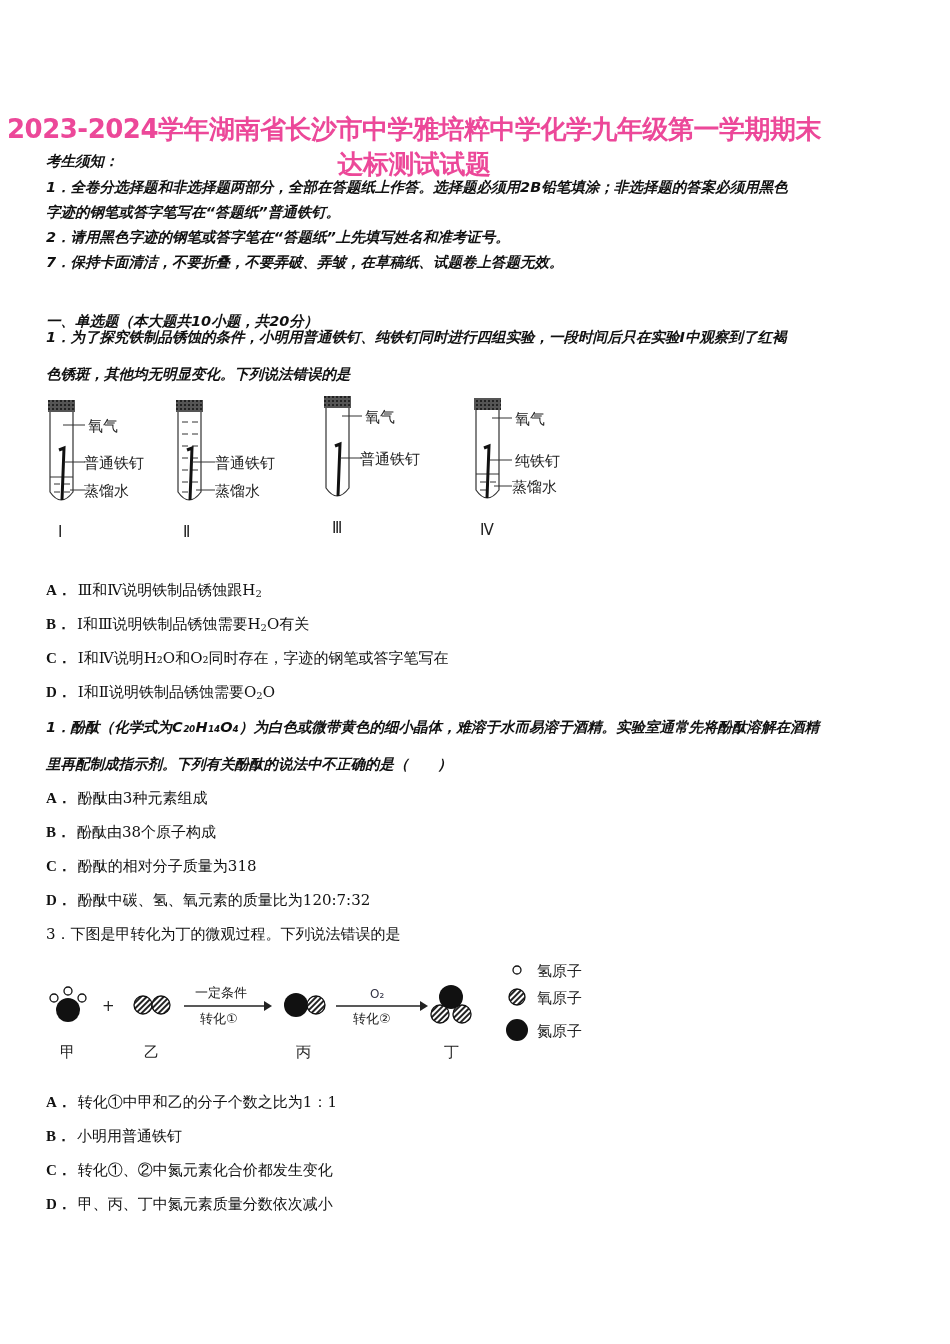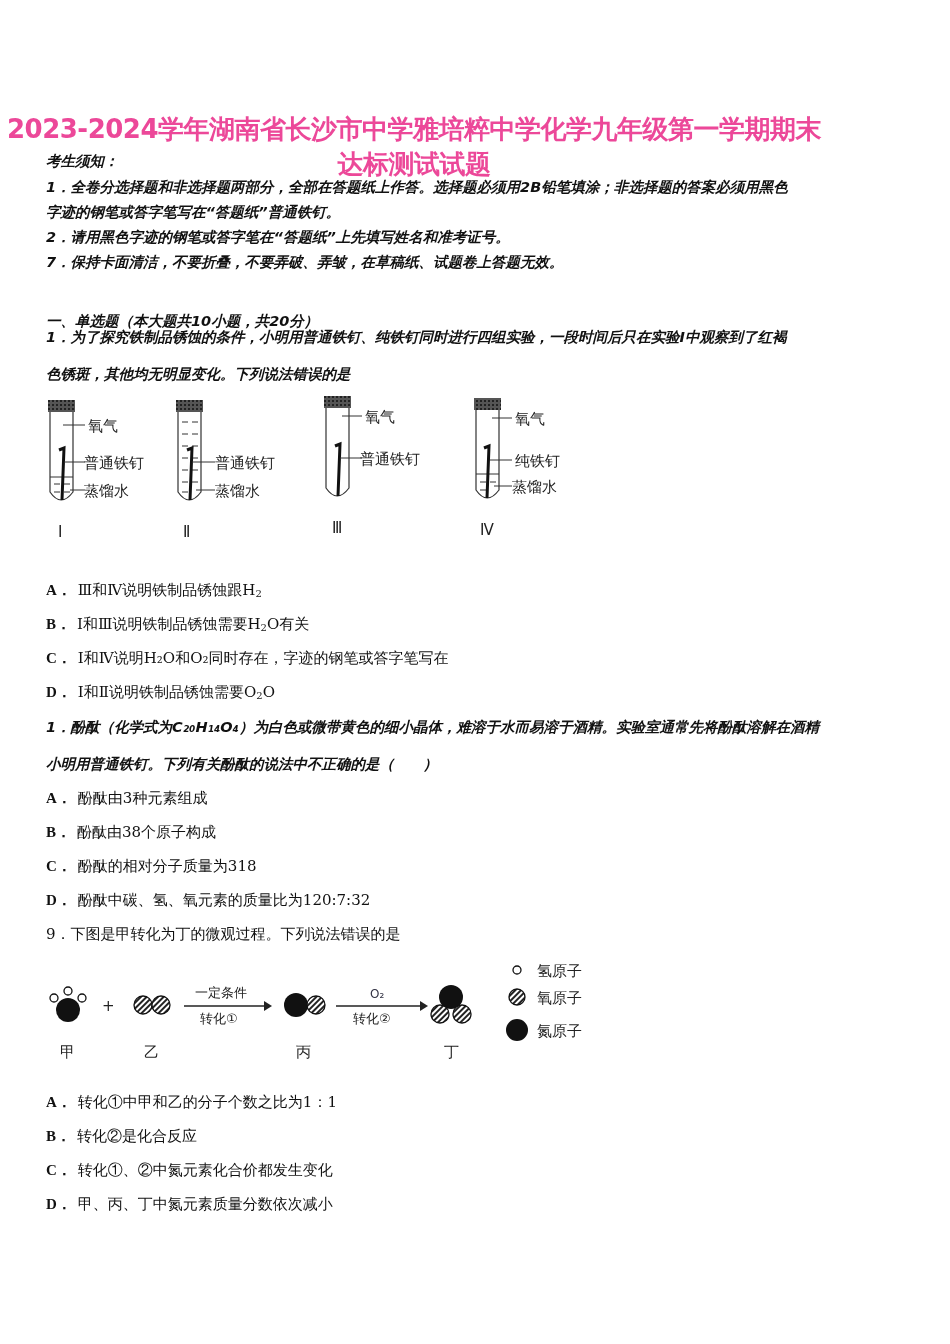--- a/index.html
+++ b/index.html
@@ -119,28 +119,28 @@
     </g>
   </svg>
 </div>
 
 <div class="line opt" style="top:581px"><b class="k">A．</b><span>Ⅲ和Ⅳ说明铁制品锈蚀跟H</span><sub>2</sub></div>
 <div class="line opt" style="top:615px"><b class="k">B．</b><span>Ⅰ和Ⅲ说明铁制品锈蚀需要H</span><sub>2</sub><span>O有关</span></div>
 <div class="line opt" style="top:649px"><b class="k">C．</b><span>Ⅰ和Ⅳ说明H₂O和O₂同时存在，字迹的钢笔或答字笔写在</span></div>
 <div class="line opt" style="top:683px"><b class="k">D．</b><span>Ⅰ和Ⅱ说明铁制品锈蚀需要O</span><sub>2</sub><span>O</span></div>
 
 <div class="line notice" style="top:718px">1．酚酞（化学式为C₂₀H₁₄O₄）为白色或微带黄色的细小晶体，难溶于水而易溶于酒精。实验室通常先将酚酞溶解在酒精</div>
-<div class="line notice" style="top:755px">小明用普通铁钉。下列有关酚酞的说法中不正确的是（　　）</div>
+<div class="line notice" style="top:755px">里再配制成指示剂。下列有关酚酞的说法中不正确的是（　　）</div>
 
 <div class="line opt" style="top:789px"><b class="k">A．</b><span>酚酞由3种元素组成</span></div>
 <div class="line opt" style="top:823px"><b class="k">B．</b><span>酚酞由38个原子构成</span></div>
 <div class="line opt" style="top:857px"><b class="k">C．</b><span>酚酞的相对分子质量为318</span></div>
 <div class="line opt" style="top:891px"><b class="k">D．</b><span>酚酞中碳、氢、氧元素的质量比为120:7:32</span></div>
 
-<div class="line opt" style="top:925px">9．下图是甲转化为丁的微观过程。下列说法错误的是</div>
+<div class="line opt" style="top:925px">3．下图是甲转化为丁的微观过程。下列说法错误的是</div>
 
 <div class="fig" style="left:40px;top:955px">
   <svg width="570" height="110" viewBox="0 0 570 110">
     <defs>
       <pattern id="hatch" width="4" height="4" patternUnits="userSpaceOnUse" patternTransform="rotate(45)">
         <rect width="4" height="4" fill="#fff"></rect>
           <rect width="2" height="4" fill="#222"></rect>
       </pattern>
     </defs>
 
@@ -191,15 +191,15 @@
       <text x="497" y="21" class="figlabel">氢原子</text>
       <circle cx="477" cy="42" r="8" fill="url(#hatch)" stroke="#111" stroke-width="1.3"></circle>
       <text x="497" y="48" class="figlabel">氧原子</text>
       <circle cx="477" cy="75" r="11" fill="#111"></circle>
       <text x="497" y="81" class="figlabel">氮原子</text>
     </g>
   </svg>
 </div>
 
 <div class="line opt" style="top:1093px"><b class="k">A．</b><span>转化①中甲和乙的分子个数之比为1：1</span></div>
-<div class="line opt" style="top:1127px"><b class="k">B．</b><span>转化②是化合反应</span></div>
+<div class="line opt" style="top:1127px"><b class="k">B．</b><span>小明用普通铁钉</span></div>
 <div class="line opt" style="top:1161px"><b class="k">C．</b><span>转化①、②中氮元素化合价都发生变化</span></div>
 <div class="line opt" style="top:1195px"><b class="k">D．</b><span>甲、丙、丁中氮元素质量分数依次减小</span></div>
 
 </body></html>

